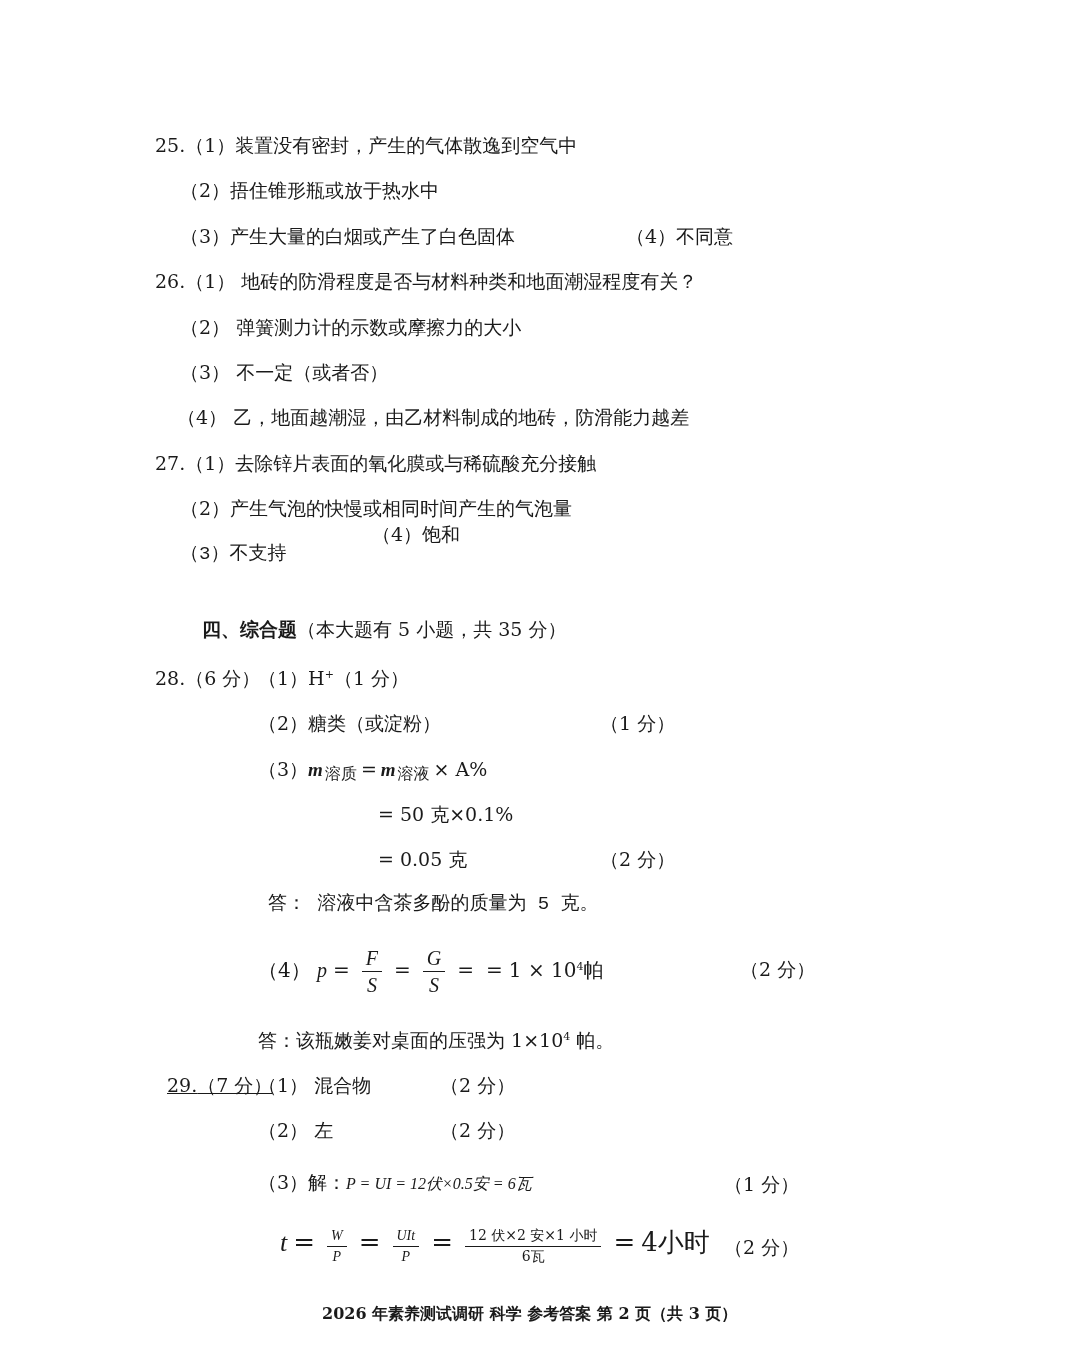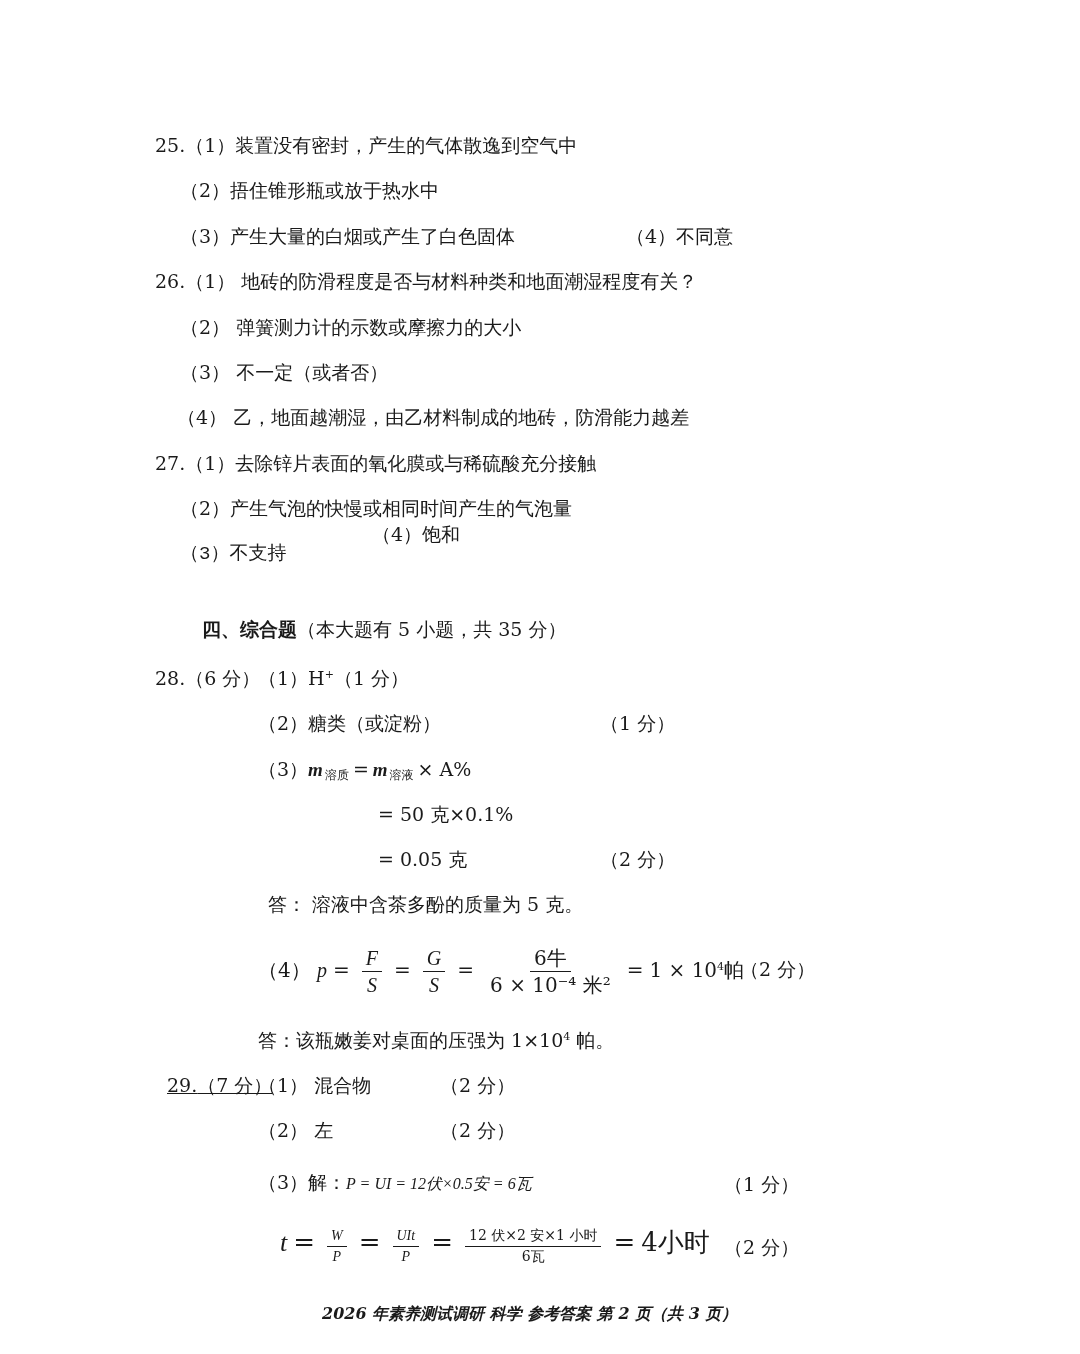--- a/index.html
+++ b/index.html
@@ -4,29 +4,29 @@
 <style>
   html, body { margin: 0; padding: 0; background: #ffffff; }
   body {
     width: 1080px; height: 1354px; position: relative; overflow: hidden;
     font-family: "DejaVu Serif", "Liberation Serif", serif;
     color: #1a1a1a; font-size: 19px;
   }
   .line { position: absolute; white-space: nowrap; line-height: 24px; }
   .bold { font-weight: bold; }
   .it { font-style: italic; font-family: "Liberation Serif", "DejaVu Serif", serif; }
-  .sub { font-size: 12px; vertical-align: -3px; margin: 0 4px 0 2px; }
+  .sub { font-size: 16px; vertical-align: -3px; margin: 0 4px 0 2px; }
   sup { font-size: 11px; vertical-align: 7px; line-height: 0; }
   .frac { display: inline-flex; flex-direction: column; align-items: center; vertical-align: middle; margin: 0 6px; }
   .frac .num { border-bottom: 1.5px solid #1a1a1a; padding: 0 4px 2px; line-height: 1.1; }
   .frac .den { padding: 2px 4px 0; line-height: 1.1; }
   .op { margin: 0 6px; }
   .small .frac { font-size: 14px; }
   .big { font-size: 26px; }
-  .footer { font-weight: bold; font-size: 16px; font-style: italic; }
+  .footer { font-weight: bold; font-size: 16px; }
 </style>
 </head>
 <body>
 
 <div class="line" style="left:155px;top:133px;">
   <span>25.</span><span>（1）装置没有密封，产生的气体散逸到空气中</span>
 </div>
 <div class="line" style="left:180px;top:178px;">（2）捂住锥形瓶或放于热水中</div>
 <div class="line" style="left:180px;top:224px;">（3）产生大量的白烟或产生了白色固体</div>
 <div class="line" style="left:626px;top:224px;">（4）不同意</div>
@@ -63,34 +63,31 @@
 </div>
 <div class="line" style="left:258px;top:711px;">（2）糖类（或淀粉）</div>
 <div class="line" style="left:600px;top:711px;">（1 分）</div>
 
 <div class="line" style="left:258px;top:757px;">
   <span>（3）</span><span class="it bold">m</span><span class="sub">溶质</span><span>=</span><span class="it bold" style="margin-left:4px;">m</span><span class="sub">溶液</span><span>× A%</span>
 </div>
 <div class="line" style="left:378px;top:802px;">= 50 克×0.1%</div>
 <div class="line" style="left:378px;top:847px;">= 0.05 克</div>
 <div class="line" style="left:600px;top:847px;">（2 分）</div>
-<div class="line" style="left:268px;top:892px;">答：  溶液中含茶多酚的质量为 5 克。</div>
+<div class="line" style="left:268px;top:892px;font-family:Liberation Mono, monospace;">答：  溶液中含茶多酚的质量为 5 克。</div>
 
 <div class="line" style="left:258px;top:940px;line-height:60px;font-size:20px;">
   <span>（4）</span>
   <span class="it">p</span><span class="op">=</span><span class="frac">
       <span class="num it">F</span>
       <span class="den it">S</span>
     </span><span class="op">=</span><span class="frac">
       <span class="num it">G</span>
       <span class="den it">S</span>
-    </span><span class="op">=</span><span class="frac">
-      <span class="num">6牛</span>
-      <span class="den">6 × 10⁻⁴ 米²</span>
-    </span><span class="op">=</span><span>1 × 10</span><sup>4</sup><span>帕</span>
+    </span><span class="op">=</span><span class="op">=</span><span>1 × 10</span><sup>4</sup><span>帕</span>
 </div>
 <div class="line" style="left:740px;top:957px;">（2 分）</div>
 <div class="line" style="left:258px;top:1028px;">
   <span>答：该瓶嫩姜对桌面的压强为 1×10</span><sup>4</sup><span> 帕。</span>
 </div>
 
 <div class="line" style="left:167px;top:1073px;text-decoration:underline;">
   <span>29.</span><span>（7 分）</span>
 </div>
 <div class="line" style="left:258px;top:1073px;">

